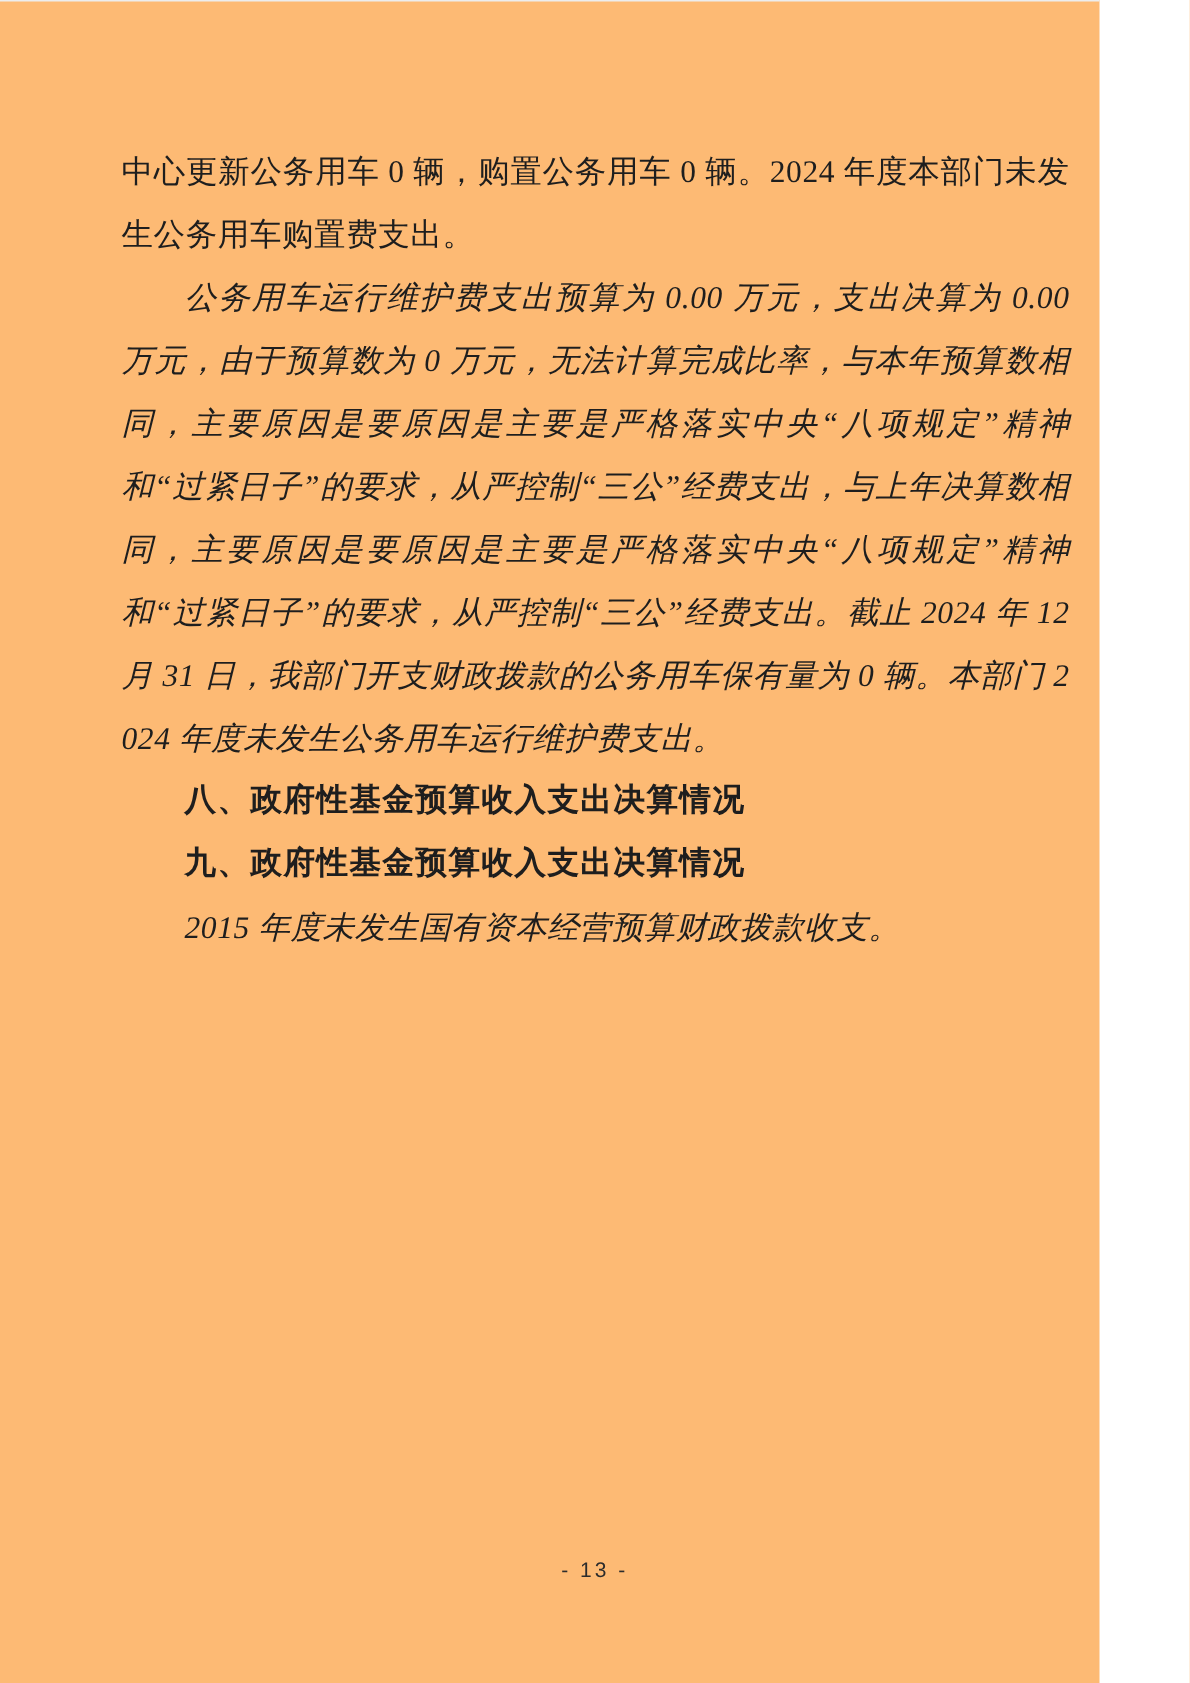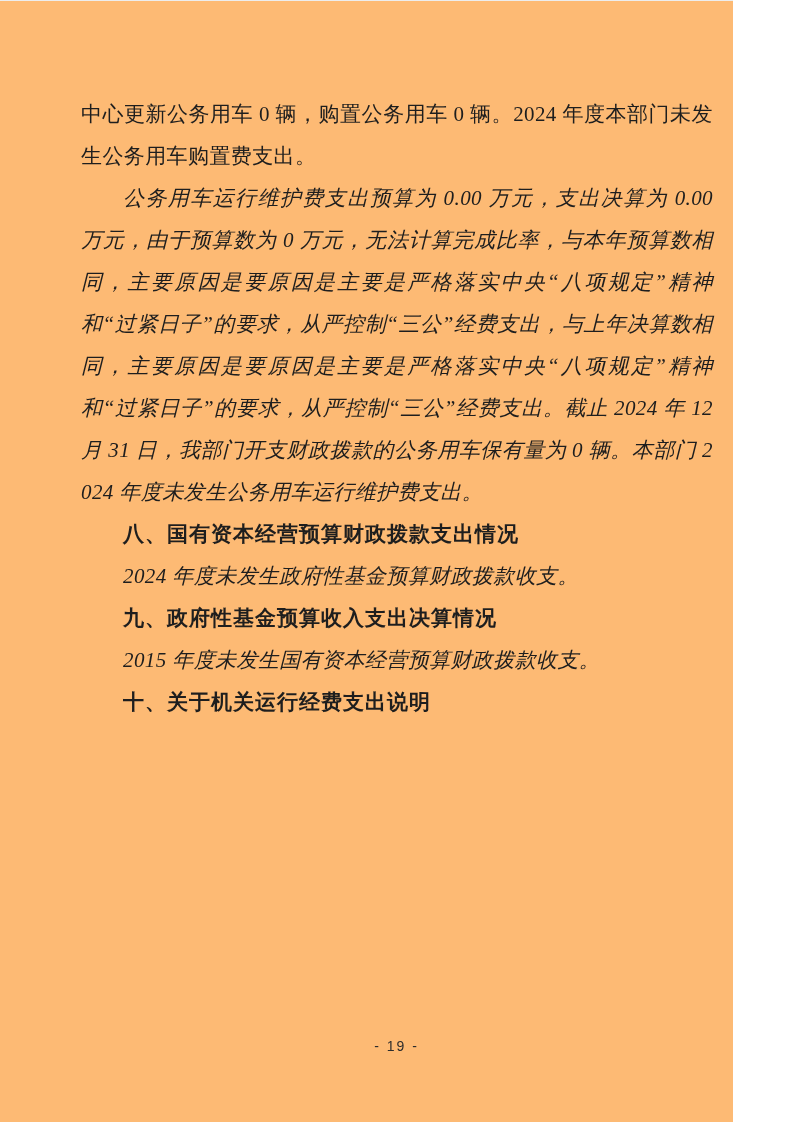--- a/index.html
+++ b/index.html
@@ -56,20 +56,18 @@
     color: #2c2c2c;
   }
 </style>
 </head>
 <body>
 
 <div class="page">
   <div class="content">
     <p>中心更新公务用车 0 辆，购置公务用车 0 辆。2024 年度本部门未发生公务用车购置费支出。</p>
     <p class="indent">公务用车运行维护费支出预算为 0.00 万元，支出决算为 0.00 万元，由于预算数为 0 万元，无法计算完成比率，与本年预算数相同，主要原因是要原因是主要是严格落实中央“八项规定”精神和“过紧日子”的要求，从严控制“三公”经费支出，与上年决算数相同，主要原因是要原因是主要是严格落实中央“八项规定”精神和“过紧日子”的要求，从严控制“三公”经费支出。截止 2024 年 12 月 31 日，我部门开支财政拨款的公务用车保有量为 0 辆。本部门 2024 年度未发生公务用车运行维护费支出。</p>
-    <p class="heading">八、国有资本经营预算财政拨款支出情况</p>
-    <p class="indent">2024 年度未发生政府性基金预算财政拨款收支。</p>
+    <p class="heading">八、政府性基金预算收入支出决算情况</p>
     <p class="heading">九、政府性基金预算收入支出决算情况</p>
     <p class="indent">2015 年度未发生国有资本经营预算财政拨款收支。</p>
-    <p class="heading">十、关于机关运行经费支出说明</p>
   </div>
-  <div class="footer">- 19 -</div>
+  <div class="footer">- 13 -</div>
 </div>
 
 </body></html>

